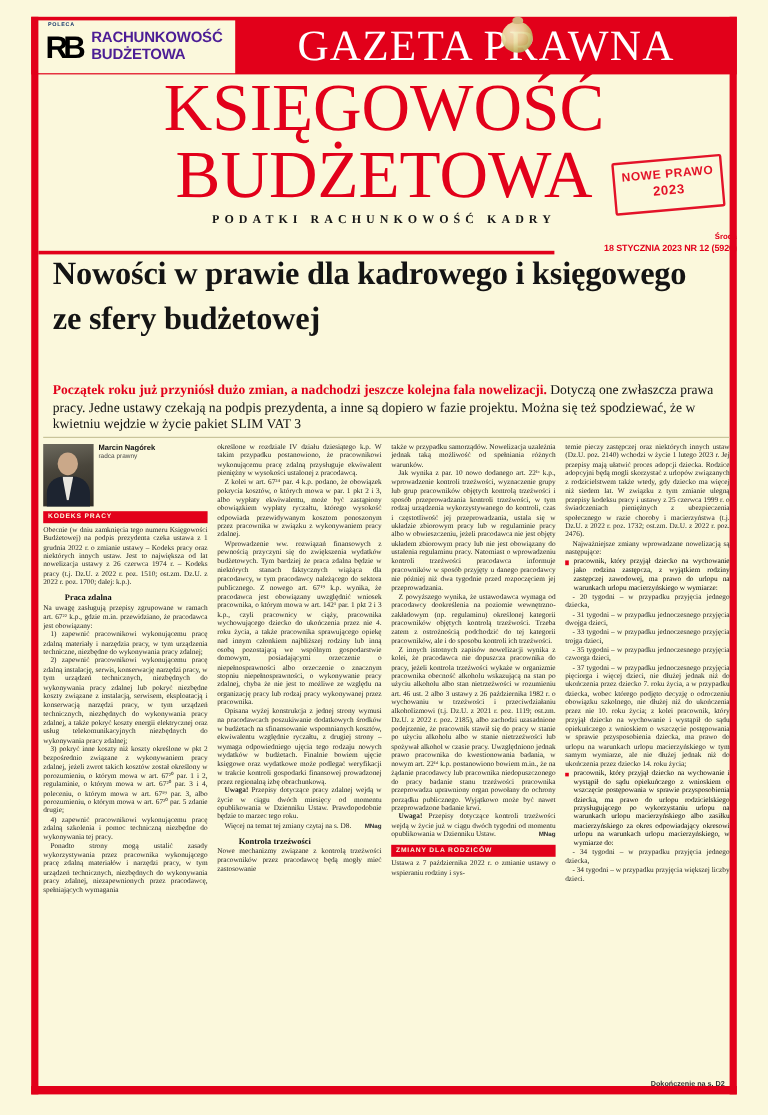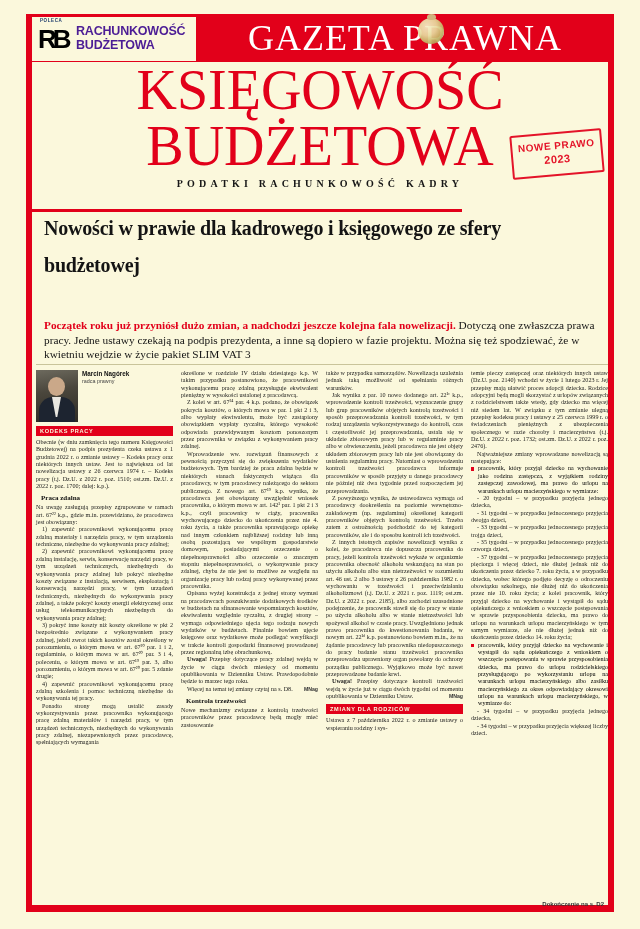--- a/index.html
+++ b/index.html
@@ -93,21 +93,21 @@
   }
   .date-day{font-size:6.5px;font-weight:bold;line-height:8px;}
   .date-full{font-size:7.5px;font-weight:bold;line-height:10px;letter-spacing:-.1px;}
   .rule-red{
     position:absolute;left:6px;top:195px;width:430px;height:2.5px;background:#e2001a;
   }
   
   .headline{
     position:absolute;left:44px;top:210px;width:556px;
     font-family:"Liberation Serif", serif;
-    font-size:20px;line-height:37px;color:#141414;font-weight:bold;
+    font-size:27px;line-height:37px;color:#141414;font-weight:bold;
     letter-spacing:-.2px;
   }
   
   .lede{
     position:absolute;left:44px;top:318px;width:556px;
     font-family:"Liberation Serif", serif;
     font-size:11.3px;line-height:14.6px;color:#141414;
     text-align:left;
   }
   .lede b{color:#e2001a;}
@@ -123,21 +123,21 @@
   .coltext{
     font-family:"Liberation Serif", serif;
     font-size:6.1px;line-height:7.35px;color:#1a1a1a;
     text-align:justify;
     hyphens:auto;
   }
   .coltext p{margin:0;text-indent:6px;}
   .coltext p.noind{text-indent:0;}
   .sec-head{
     font-family:"Liberation Serif", serif;
-    font-weight:bold;font-size:7px;line-height:10px;margin:3px 0 1px 5px;color:#111;
+    font-weight:bold;font-size:7px;line-height:10px;margin:3px 0 1px 18px;color:#111;
   }
   .red-label{
     background:#e2001a;color:#fbf8dc;
     font-family:"Liberation Sans", sans-serif;font-weight:bold;
     font-size:5.6px;letter-spacing:.7px;padding:2px 4px;margin:4px 0 3px 0;
   }
   .byline-wrap{display:flex;gap:4px;margin-bottom:3px;}
   .photo{
     width:42px;height:52px;
     background:linear-gradient(170deg,#6d6a5e 0%,#4a463c 40%,#2e2b24 100%);
@@ -208,20 +208,24 @@
 
     <div class="ksiegowosc">KSIĘGOWOŚĆ</div>
     <div class="budzetowa">BUDŻETOWA</div>
     <div class="subtitle">PODATKI RACHUNKOWOŚĆ KADRY</div>
 
     <div class="stamp">
       <div class="stamp-l1">NOWE PRAWO</div>
       <div class="stamp-l2">2023</div>
     </div>
 
+    <div class="datebox">
+      <div class="date-day">Środa</div>
+      <div class="date-full">18 STYCZNIA 2023 NR 12 (5926)</div>
+    </div>
 
     <div class="rule-red"></div>
   </div>
 
   <div class="headline">Nowości w prawie dla kadrowego i księgowego ze sfery budżetowej</div>
 
   <div class="lede">
     <b>Początek roku już przyniósł dużo zmian, a nadchodzi jeszcze kolejna fala nowelizacji.</b><span> Dotyczą one zwłaszcza prawa pracy. Jedne ustawy czekają na podpis prezydenta, a inne są dopiero w fazie projektu. Można się też spodziewać, że w kwietniu wejdzie w życie pakiet SLIM VAT 3</span>
   </div>
   <div class="lede-rule"></div>

